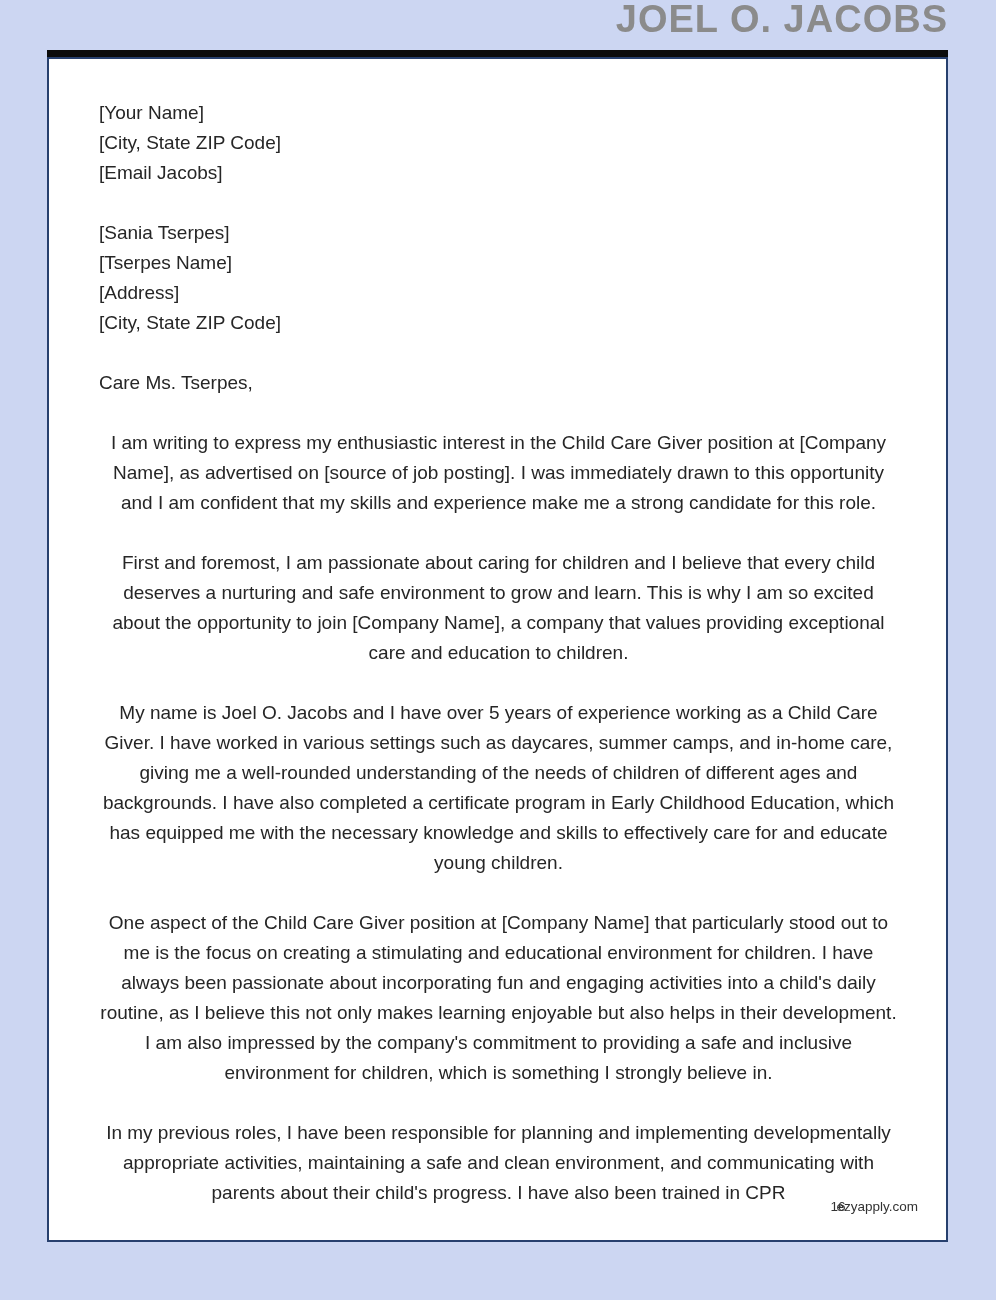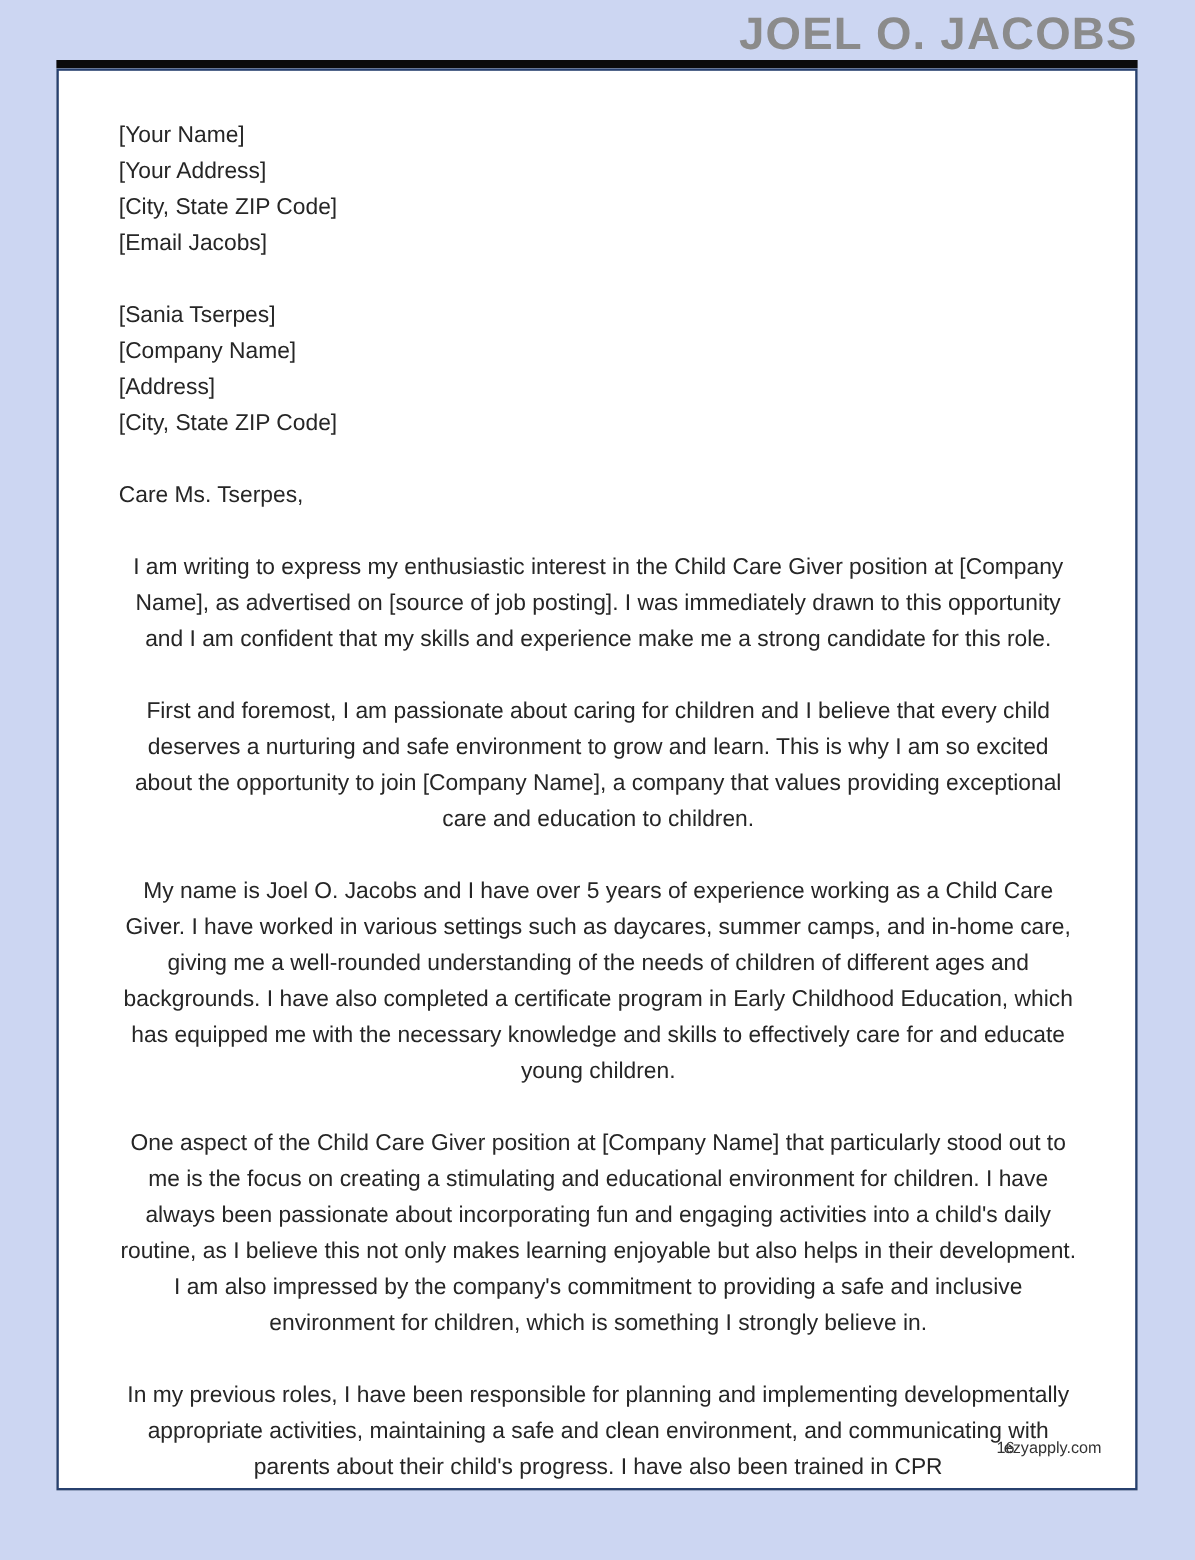--- a/index.html
+++ b/index.html
@@ -7,21 +7,20 @@
   body {
     background: #ccd6f2;
     font-family: "Liberation Sans", sans-serif;
     overflow: hidden;
     position: relative;
   }
   .header {
     height: 50px;
     margin: 0 48px 0 47px;
     display: flex;
-    align-items: flex-end;
     justify-content: flex-end;
   }
   .header-name {
     font-family: "Liberation Sans", sans-serif;
     font-size: 38px;
     font-weight: 700;
     letter-spacing: 1px;
     color: #8b8b8b;
     line-height: 1;
     margin-bottom: 2px;
@@ -74,28 +73,27 @@
 <div class="header">
   <div class="header-name">JOEL O. JACOBS</div>
 </div>
 
 <div class="rule"></div>
 
 <div class="page">
 
   <div class="block">
     <div class="line">[Your Name]</div>
-    <div class="line">[Your Address]</div>
     <div class="line">[City, State ZIP Code]</div>
     <div class="line">[Email Jacobs]</div>
   </div>
 
   <div class="block">
     <div class="line">[Sania Tserpes]</div>
-    <div class="line">[Company Name]</div>
+    <div class="line">[Tserpes Name]</div>
     <div class="line">[Address]</div>
     <div class="line">[City, State ZIP Code]</div>
   </div>
 
   <div class="block">
     <div class="line">Care Ms. Tserpes,</div>
   </div>
 
   <div class="block para">I am writing to express my enthusiastic interest in the Child Care Giver position at [Company Name], as advertised on [source of job posting]. I was immediately drawn to this opportunity and I am confident that my skills and experience make me a strong candidate for this role.</div>
   <div class="block para">First and foremost, I am passionate about caring for children and I believe that every child deserves a nurturing and safe environment to grow and learn. This is why I am so excited about the opportunity to join [Company Name], a company that values providing exceptional care and education to children.</div>

